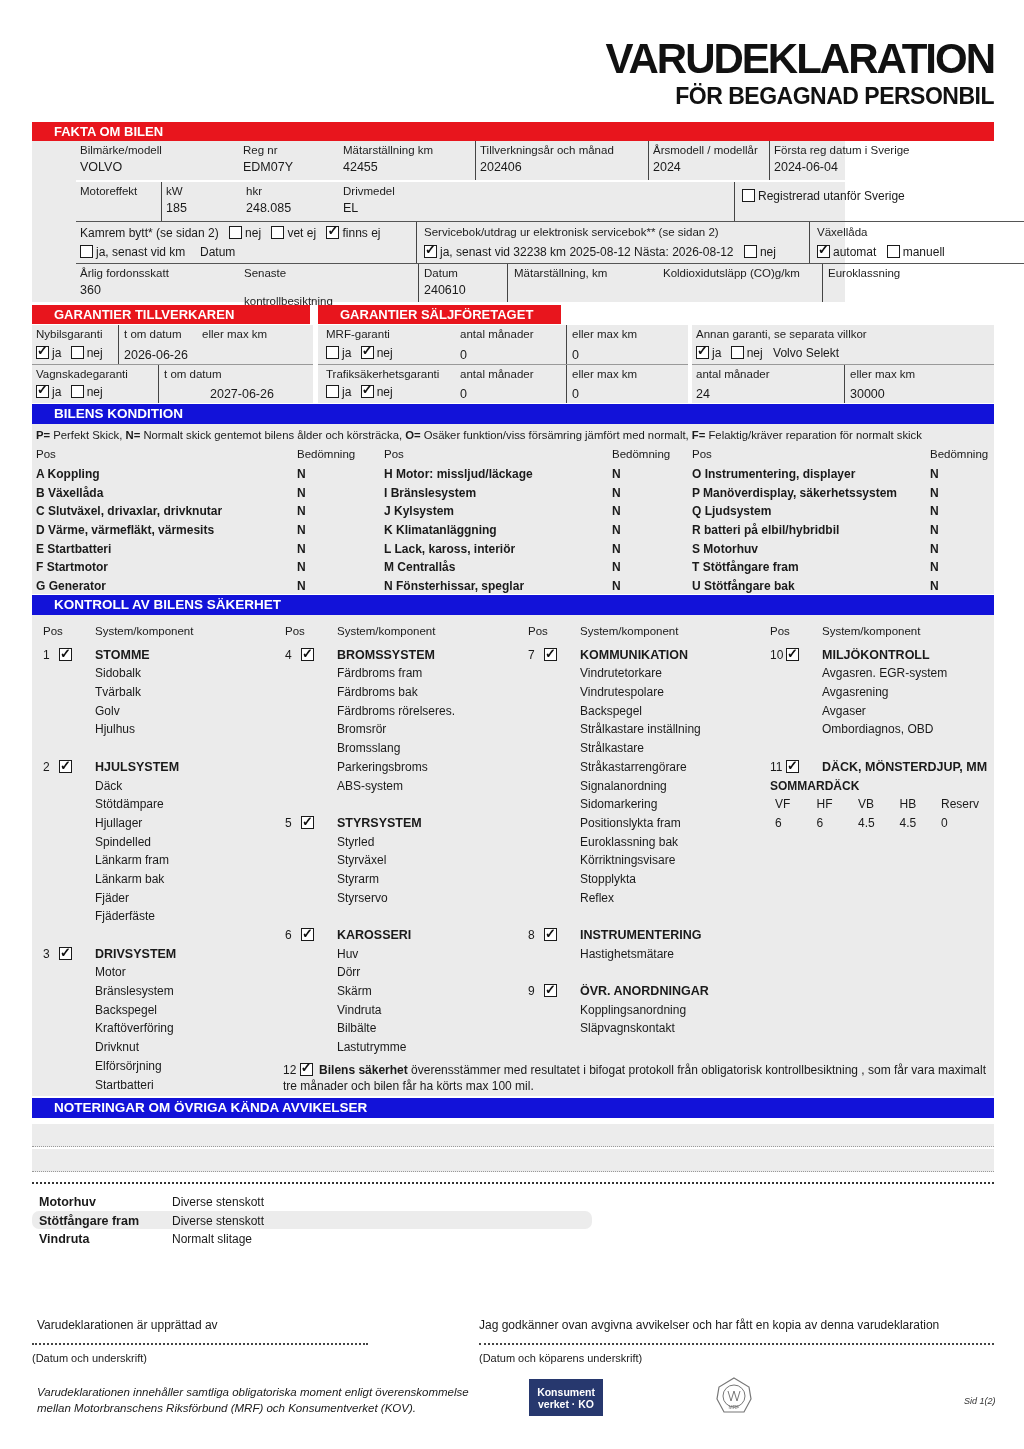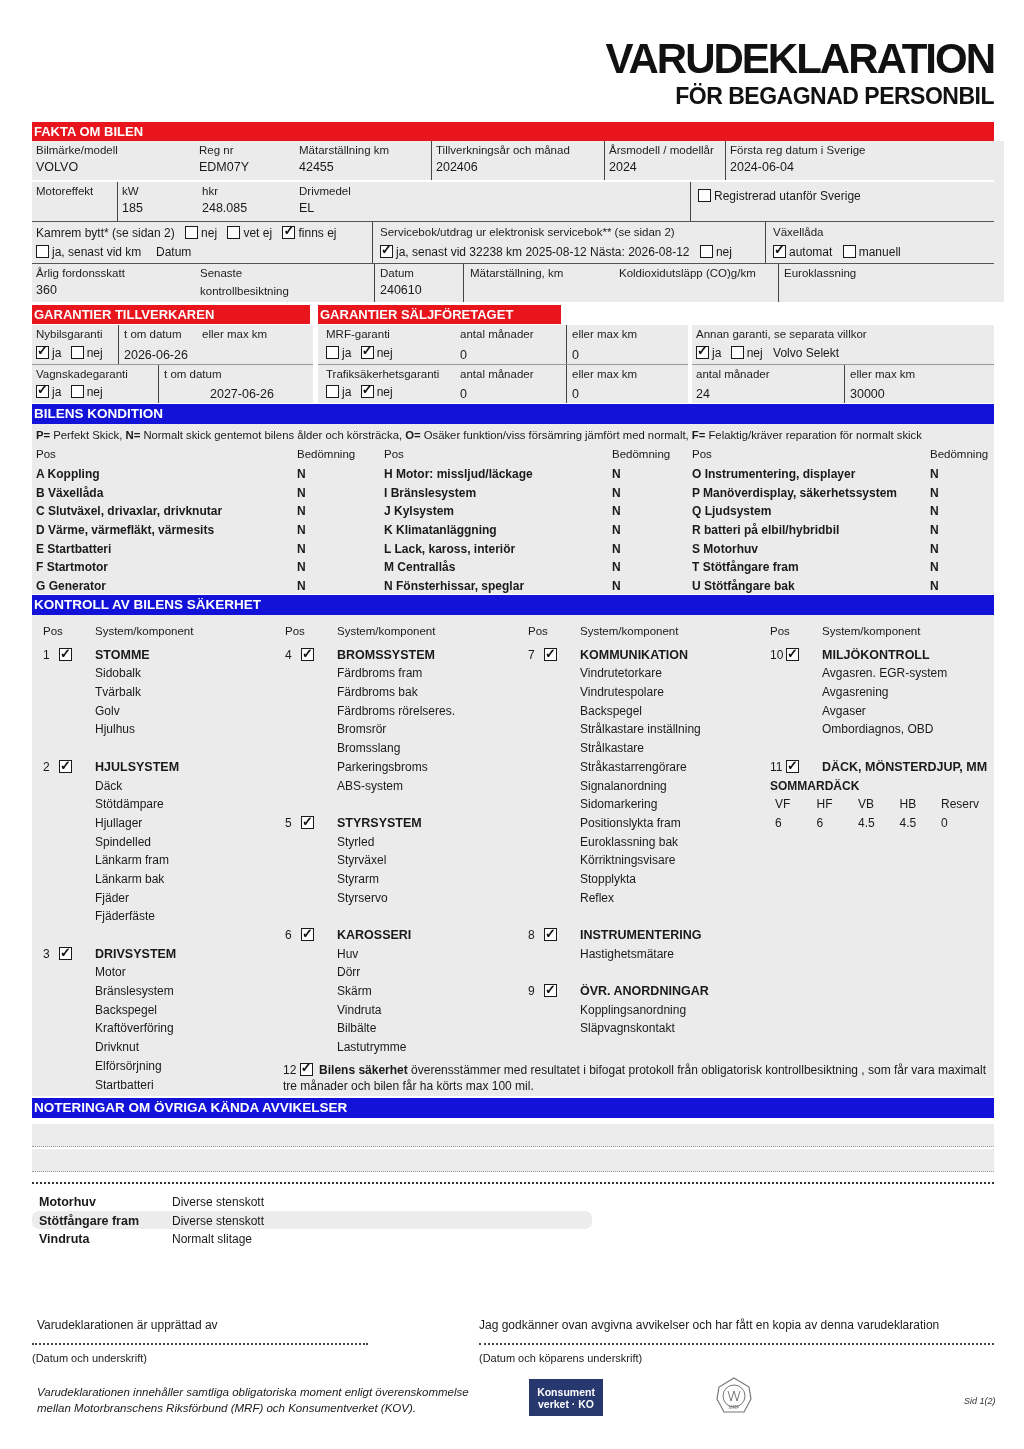--- a/index.html
+++ b/index.html
@@ -1,21 +1,21 @@
 <!DOCTYPE html>
 <html style="--red: #e8151d; --blue: #1212d9; --navy: #27386e; --cellbg: #ebebeb;"><head>
 <meta charset="utf-8">
 <style>
   html,body{margin:0;padding:0;background:#fff;}
   .page{position:relative;width:1024px;height:1449px;background:#fff;
         font-family:"Liberation Sans",sans-serif;color:#1a1a1a;overflow:hidden;}
   .abs{position:absolute;}
   
   .bar{position:absolute;height:19px;color:#fff;font-weight:bold;font-size:13px;
-       line-height:19px;padding-left:2px;box-sizing:border-box;white-space:nowrap;}
+       line-height:19px;padding-left:22px;box-sizing:border-box;white-space:nowrap;}
   .bar.red{background:var(--red,#e8151d);}
   .bar.blue{background:var(--blue,#1212d9);height:20px;line-height:20px;font-size:13.5px;}
   
   .title-block{position:absolute;top:38px;right:30px;text-align:right;color:#111;}
   .title1{font-size:42px;font-weight:800;letter-spacing:-2px;line-height:1;}
   .title2{font-size:23px;font-weight:800;letter-spacing:-0.5px;margin-top:3px;}
   
   .panel{position:absolute;background:var(--cellbg,#ebebeb);}
   .frow{position:relative;width:962px;}
   .fcell{position:absolute;top:3px;}
@@ -79,21 +79,21 @@
 
 <div class="page">
 
   <div class="title-block">
     <div class="title1">VARUDEKLARATION</div>
     <div class="title2">FÖR BEGAGNAD PERSONBIL</div>
   </div>
 
   <div class="bar red" style="top:122px;left:32px;width:962px;">FAKTA OM BILEN</div>
 
-  <div class="panel" style="top:141px;left:32px;width:972px;">
+  <div class="panel" style="top:141px;left:32px;width:769px;padding-left:44px;">
 
     <div class="frow" style="height:39px;border-bottom:2px solid #fff;">
       <div class="fcell" style="left:4px">
           <div class="flabel">Bilmärke/modell</div>
           <div class="fval">VOLVO</div>
         </div>
       <div class="fcell" style="left:167px">
           <div class="flabel">Reg nr</div>
           <div class="fval">EDM07Y</div>
         </div>
@@ -166,21 +166,21 @@
       </div>
     </div>
 
     <div class="frow" style="height:38px;border-top:1px solid #555;">
       <div class="fcell" style="left:4px">
           <div class="flabel">Årlig fordonsskatt</div>
           <div class="fval">360</div>
         </div>
       <div class="fcell" style="left:168px">
           <div class="flabel">Senaste</div>
-          <div class="flabel" style="margin-top:6px">kontrollbesiktning</div>
+          <div class="flabel" style="margin-top:16px">kontrollbesiktning</div>
         </div>
       <div class="vline" style="left:342px"></div>
       <div class="fcell" style="left:348px">
           <div class="flabel">Datum</div>
           <div class="fval">240610</div>
         </div>
       <div class="vline" style="left:431px"></div>
       <div class="fcell" style="left:438px">
           <div class="flabel">Mätarställning, km</div>
         </div>

